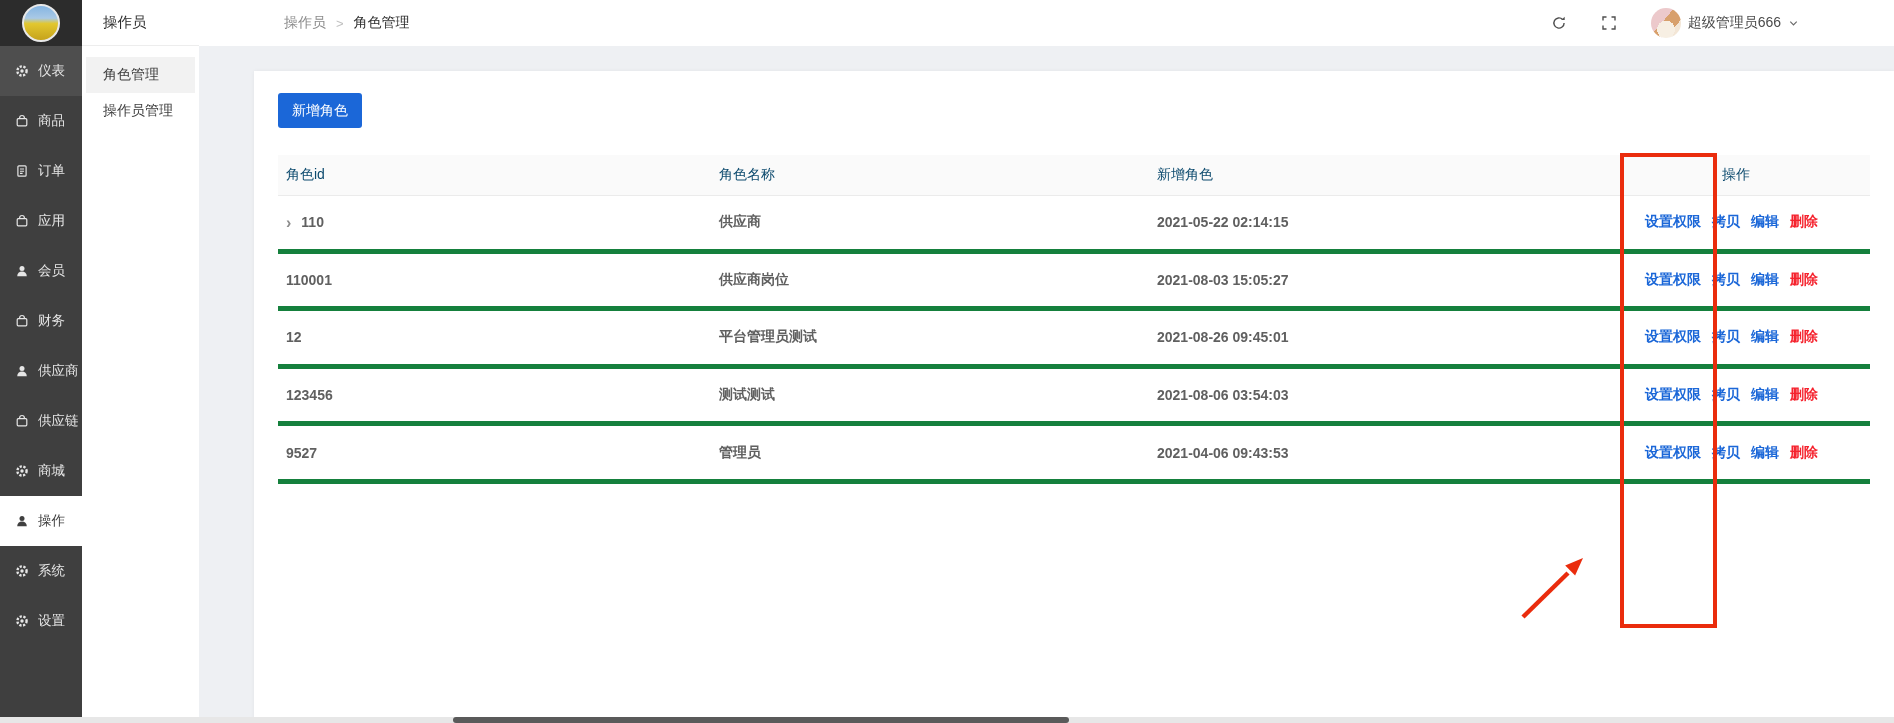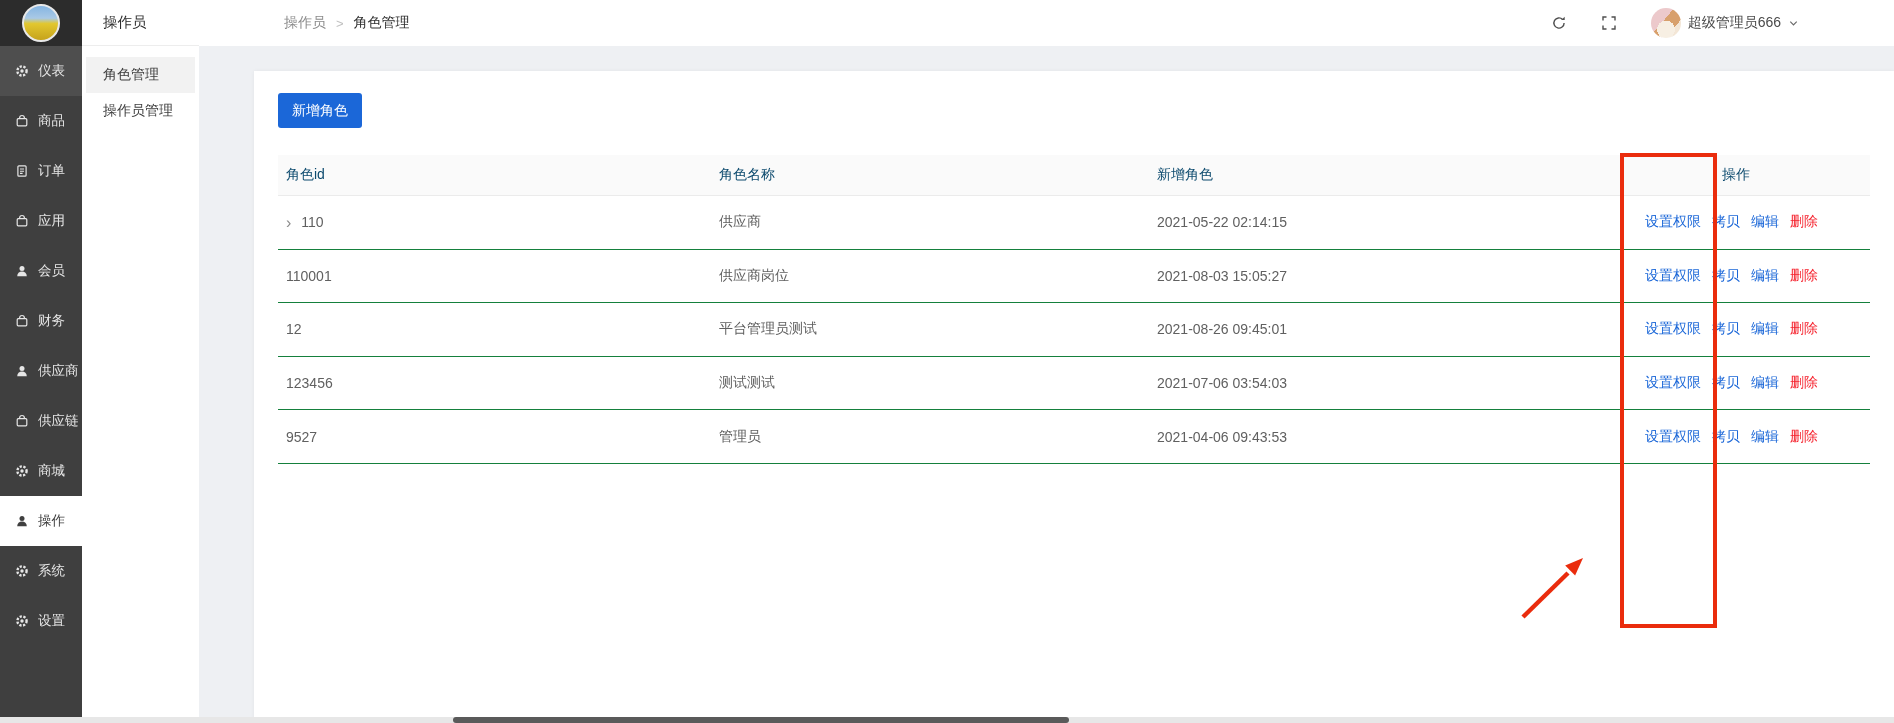--- a/index.html
+++ b/index.html
@@ -51,22 +51,22 @@
   .content{position:absolute;left:199px;right:0;top:46px;bottom:0;background:#eef0f3;z-index:1;}
   .card{position:absolute;left:55px;top:25px;right:0;bottom:0;background:#fff;
     box-shadow:0 0 4px rgba(0,0,0,.05);}
   .add-btn{margin:22px 0 0 24px;width:84px;height:35px;background:var(--accent,#1b67d8);color:#fff;
     border:none;border-radius:3px;font-size:14px;cursor:pointer;font-family:inherit;}
   .table-wrap{margin:27px 24px 0 24px;}
   table{width:100%;border-collapse:collapse;table-layout:fixed;font-size:14px;}
   thead th{height:40px;background:#fafafa;font-weight:500;color:#0c4a6e;text-align:left;
     padding:0 8px;border-bottom:1px solid #ebebeb;}
   .th-actions-label{margin-left:77px;display:inline-block;}
-  tbody td{height:52.6px;color:#606060;padding:0 8px;border-bottom:1px solid #15803d;
-    white-space:nowrap;overflow:hidden;}
+  tbody td{height:52.6px;color:#606060;padding:0 8px;border-bottom:5px solid #15803d;
+    white-space:nowrap;overflow:hidden;font-weight:bold;}
   .expand-caret{color:#8c8c8c;margin-right:10px;font-size:16px;line-height:1;cursor:pointer;
     display:inline-block;transform:translateY(1px);}
   .action-link{color:var(--accent,#1b67d8);margin-right:11px;cursor:pointer;text-decoration:none;}
   .action-link.danger{color:var(--danger,#f5222d);margin-right:12px;}
 
   
   .annotation-box{position:absolute;left:1620px;top:153px;width:97px;height:475px;
     border:4px solid var(--annot,#ea2c0d);box-sizing:border-box;z-index:50;pointer-events:none;}
   .annotation-arrow{position:absolute;left:1500px;top:540px;width:100px;height:90px;z-index:50;pointer-events:none;}
 
@@ -268,21 +268,21 @@
   </tr>
               <tr class="data-row">
     <td><span class="cell-id">12</span></td>
     <td class="cell-name">平台管理员测试</td>
     <td class="cell-date">2021-08-26 09:45:01</td>
     <td class="cell-actions"><a class="action-link">设置权限</a><a class="action-link">拷贝</a><a class="action-link">编辑</a><a class="action-link danger">删除</a></td>
   </tr>
               <tr class="data-row">
     <td><span class="cell-id">123456</span></td>
     <td class="cell-name">测试测试</td>
-    <td class="cell-date">2021-07-06 03:54:03</td>
+    <td class="cell-date">2021-08-06 03:54:03</td>
     <td class="cell-actions"><a class="action-link">设置权限</a><a class="action-link">拷贝</a><a class="action-link">编辑</a><a class="action-link danger">删除</a></td>
   </tr>
               <tr class="data-row">
     <td><span class="cell-id">9527</span></td>
     <td class="cell-name">管理员</td>
     <td class="cell-date">2021-04-06 09:43:53</td>
     <td class="cell-actions"><a class="action-link">设置权限</a><a class="action-link">拷贝</a><a class="action-link">编辑</a><a class="action-link danger">删除</a></td>
   </tr>
             </tbody>
         </table>

